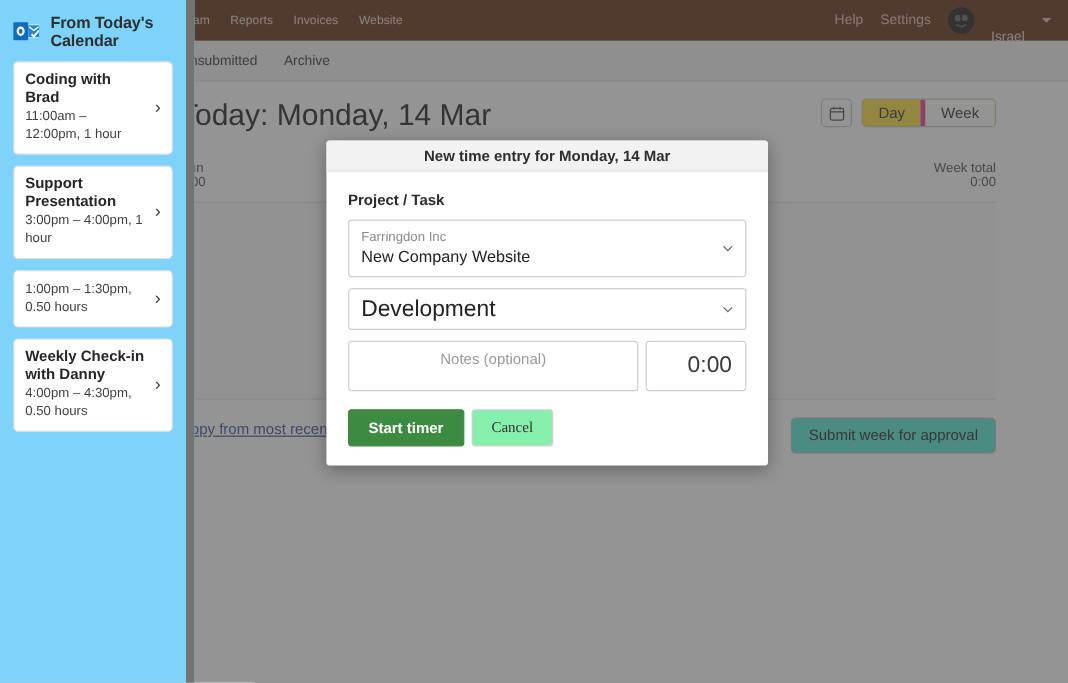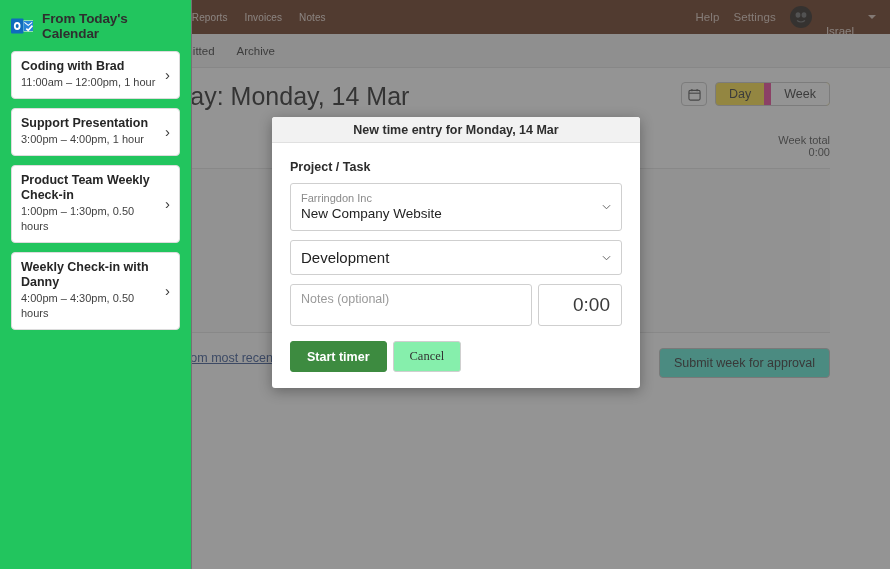--- a/index.html
+++ b/index.html
@@ -46,21 +46,21 @@
   }
   .page-title { font-size:25px; color:#2b2b2b; font-weight:400; white-space:nowrap; }
 
   .view-controls { display:flex; align-items:center; gap:8px; }
   .cal-btn {
     width:26px; height:24px; border:1px solid #c9c9c9; border-radius:4px; background:#fff;
     display:flex; align-items:center; justify-content:center; cursor:pointer;
   }
   .seg { display:flex; border:1px solid #c9c9c9; border-radius:4px; overflow:hidden; background:#fde047; }
   .seg div { padding:4px 13px; font-size:12.5px; color:#3a3a3a; cursor:pointer; }
-  .seg div + div { border-left:7px solid #ec4899; }
+  .seg div + div { border-left:4px solid #ec4899; }
   .seg div.active { background:#fff; font-weight:400; }
 
   .day-row {
     position:absolute; left:150px; top:134px; right:60px; height:26px;
     display:flex; align-items:flex-start; font-size:11px; color:#4a4a4a;
   }
   .day-col { display:flex; flex-direction:column; }
   .day-col .d { font-size:11px; color:#555; }
   .day-col .t { font-size:11px; color:#555; }
   .wk-total { margin-left:auto; text-align:right; }
@@ -99,31 +99,31 @@
   .field-label { font-size:12.5px; font-weight:bold; color:#2b2b2b; margin-bottom:9px; }
 
   .select-box {
     position:relative; border:1px solid #cfcfcf; border-radius:3px; background:#fff;
     cursor:pointer;
   }
   .select-big { padding:7px 28px 8px 10px; }
   .sel-sub { font-size:11px; color:#8a8a8a; line-height:14px; }
   .sel-main { font-size:13.5px; color:#222; line-height:17px; }
   .select-small { padding:8px 28px 8px 10px; margin-top:9px; }
-  .sel-one { font-size:15px; color:#222; line-height:17px; }
+  .sel-one { font-size:19px; color:#222; line-height:17px; }
   .chev {
     position:absolute; right:10px; top:50%; transform:translateY(-50%);
     width:9px; height:9px; pointer-events:none;
   }
 
   .row2 { display:flex; gap:6px; margin-top:9px; }
   .notes {
     flex:1; height:42px; border:1px solid #cfcfcf; border-radius:3px;
     background:#fff; padding:7px 10px; font-size:12.5px; color:#222;
-    font-family:"Liberation Sans", sans-serif; resize:none; outline:none;
+    font-family:"Liberation Sans", sans-serif; resize:none; outline:none;text-align:center;
   }
   .notes::placeholder { color:#9a9a9a; }
   .timer {
     width:84px; height:42px; border:1px solid #cfcfcf; border-radius:3px; background:#fff;
     display:flex; align-items:center; justify-content:flex-end; padding-right:11px;
     font-size:19px; color:#3a3a3a;
   }
 
   .btn-row { display:flex; gap:6px; margin-top:15px; }
   .btn-primary {
@@ -132,22 +132,22 @@
     font-family:"Liberation Sans", sans-serif;
   }
   .btn-secondary {
     background:#86efac; color:#333; border:1px solid #cfcfcf; border-radius:3px;
     padding:7px 16px; font-size:12.5px; cursor:pointer;
     font-family:Liberation Serif, serif;
   }
 
   
   #sidebar {
-    position:absolute; left:0; top:0; width:192px; height:569px;
-    background:#22c55e; border-right:1px solid #737373;
+    position:absolute; left:0; top:0; width:162px; height:569px;
+    background:#7dd3fc; border-right:7px solid #737373;
   }
   .side-head { display:flex; align-items:center; gap:9px; padding:11px 10px 0 11px; }
   .ol-icon { width:22px; height:20px; position:relative; flex:none; }
   .side-title { font-size:13.5px; font-weight:bold; color:#2f2f2f; letter-spacing:-.1px; }
 
   .cards { padding:10px 11px 0 11px; display:flex; flex-direction:column; gap:9px; }
   .card {
     border:1px solid #dcdcdc; border-radius:4px; background:#fff;
     padding:7px 9px 8px 9px; display:flex; align-items:center; gap:6px; cursor:pointer;justify-content:space-between;
   }
@@ -159,21 +159,21 @@
 </head>
 <body>
 
 <div id="app">
 
   <div class="topnav">
     <div class="nav-left">
       <span class="nav-item">Team</span>
       <span class="nav-item">Reports</span>
       <span class="nav-item">Invoices</span>
-      <span class="nav-item">Notes</span>
+      <span class="nav-item">Website</span>
     </div>
     <div class="nav-right">
       <span class="nav-item sm">Help</span>
       <span class="nav-item sm">Settings</span>
       <span class="avatar">
         <svg width="22" height="22" viewBox="0 0 22 22" aria-hidden="true">
           <circle cx="22" cy="22" r="0" fill="none"></circle>
           <ellipse cx="8" cy="9" rx="2.4" ry="2.8" fill="#6e6e6e"></ellipse>
           <ellipse cx="14" cy="9" rx="2.4" ry="2.8" fill="#6e6e6e"></ellipse>
           <path d="M7 14.5 Q11 17.5 15 14.5" stroke="#6e6e6e" stroke-width="1.2" fill="none"></path>
@@ -286,21 +286,20 @@
     </div>
     <div class="card">
       <div class="card-txt">
         <div class="card-title">Support Presentation</div>
         <div class="card-sub">3:00pm – 4:00pm, 1 hour</div>
       </div>
       <span class="card-arrow">›</span>
     </div>
     <div class="card">
       <div class="card-txt">
-        <div class="card-title">Product Team Weekly Check-in</div>
         <div class="card-sub">1:00pm – 1:30pm, 0.50 hours</div>
       </div>
       <span class="card-arrow">›</span>
     </div>
     <div class="card">
       <div class="card-txt">
         <div class="card-title">Weekly Check-in with Danny</div>
         <div class="card-sub">4:00pm – 4:30pm, 0.50 hours</div>
       </div>
       <span class="card-arrow">›</span>

